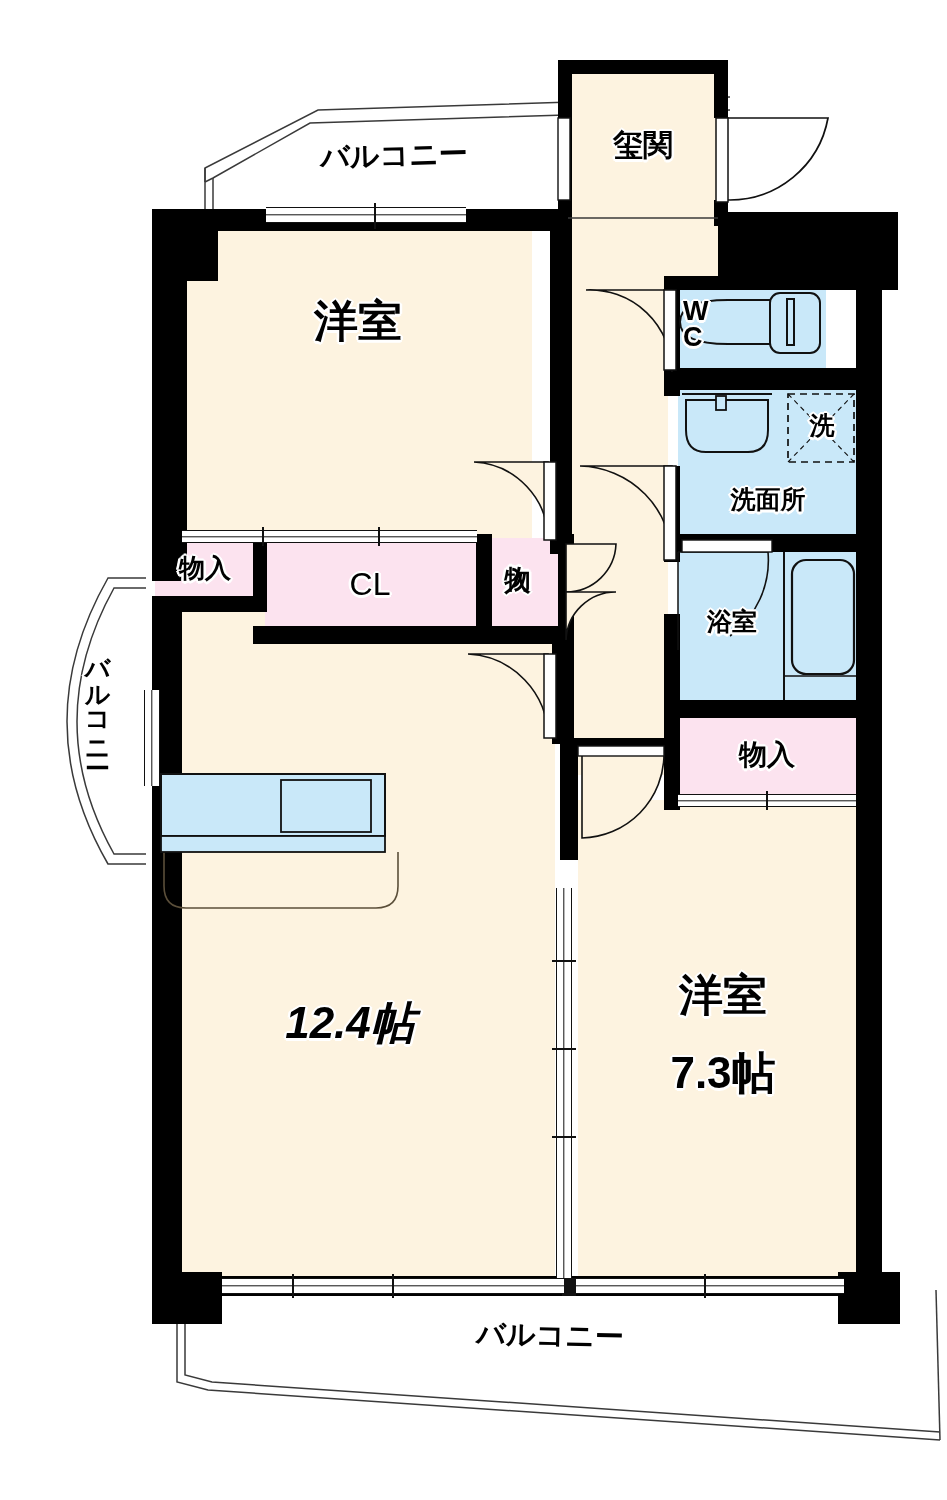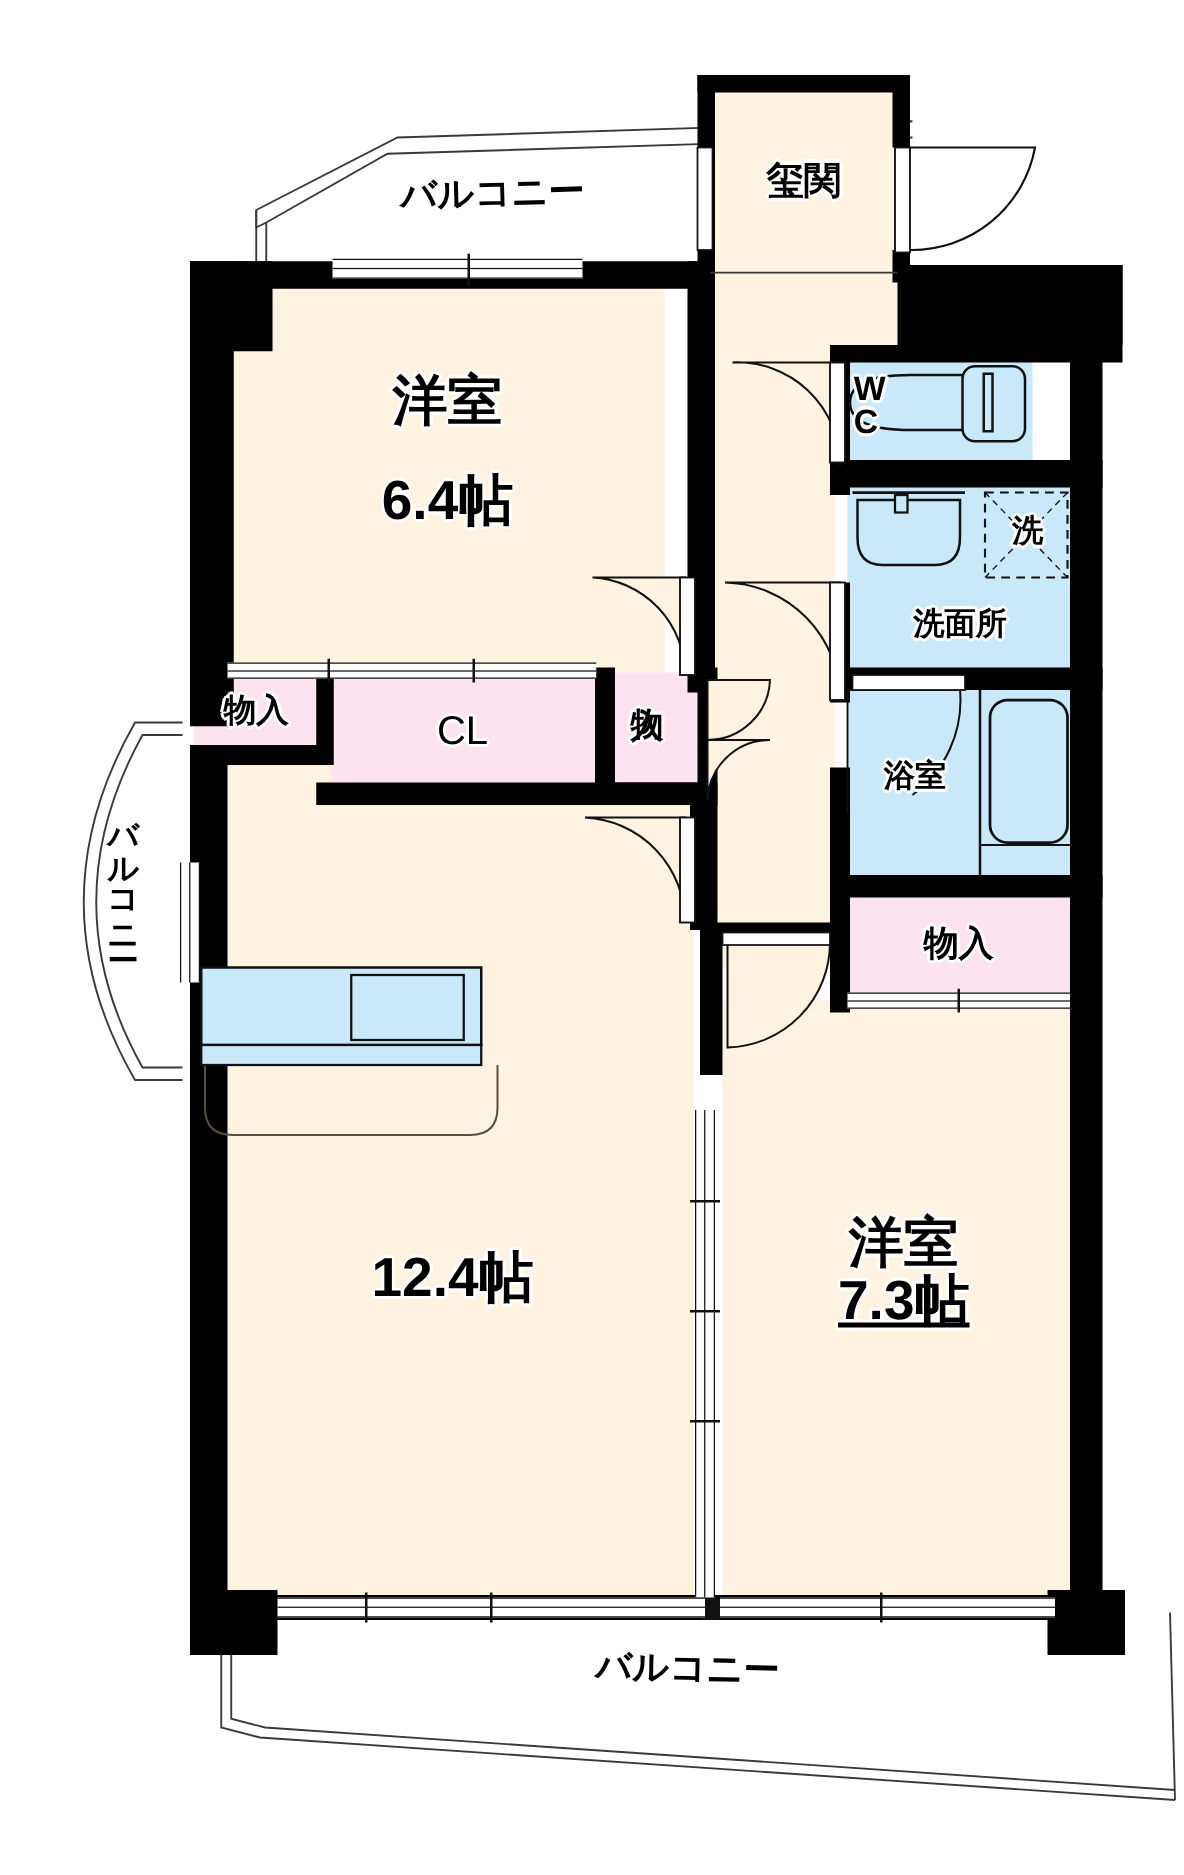--- a/index.html
+++ b/index.html
@@ -219,26 +219,25 @@
       <path d="M164,852 l0,34 q0,22 22,22 l190,0 q22,0 22,-22 l0,-34" fill="none" stroke="#5b4f3a" stroke-width="1.6"></path>
     </g>
     <g>
       <rect x="161" y="774" width="224" height="62" fill="#c9e8f9" stroke="#111" stroke-width="2"></rect>
       <rect x="281" y="780" width="90" height="52" fill="#c9e8f9" stroke="#111" stroke-width="1.8"></rect>
       <rect x="161" y="836" width="224" height="16" fill="#c9e8f9" stroke="#111" stroke-width="1.8"></rect>
     </g>
   </svg>
 
   <div class="lbl big" style="left:228px;top:298px;width:260px;">洋室</div>
-  <div class="lbl big" style="left:228px;top:378px;width:260px;">6.4帖</div>
-
-  <div class="lbl big" style="left:212px;top:1000px;width:300px;">12.4帖</div>
+
+  <div class="lbl big" style="left:200px;top:1000px;width:300px;font-style:italic;">12.4帖</div>
 
   <div class="lbl big" style="left:598px;top:972px;width:250px;">洋室</div>
-  <div class="lbl big" style="left:598px;top:1018px;width:250px;text-decoration:underline;">7.3帖</div>
+  <div class="lbl big" style="left:598px;top:1050px;width:250px;">7.3帖</div>
 
   <div class="lbl mid" style="left:573px;top:129px;width:140px;">玺関</div>
 
   <div class="lbl mid" style="left:683px;top:298px;width:40px;font-size:27px;line-height:0.98;text-align:left;">W
 C</div>
 
   <div class="lbl sml" style="left:796px;top:412px;width:52px;">洗</div>
 
   <div class="lbl sml" style="left:688px;top:486px;width:160px;">洗面所</div>
 

